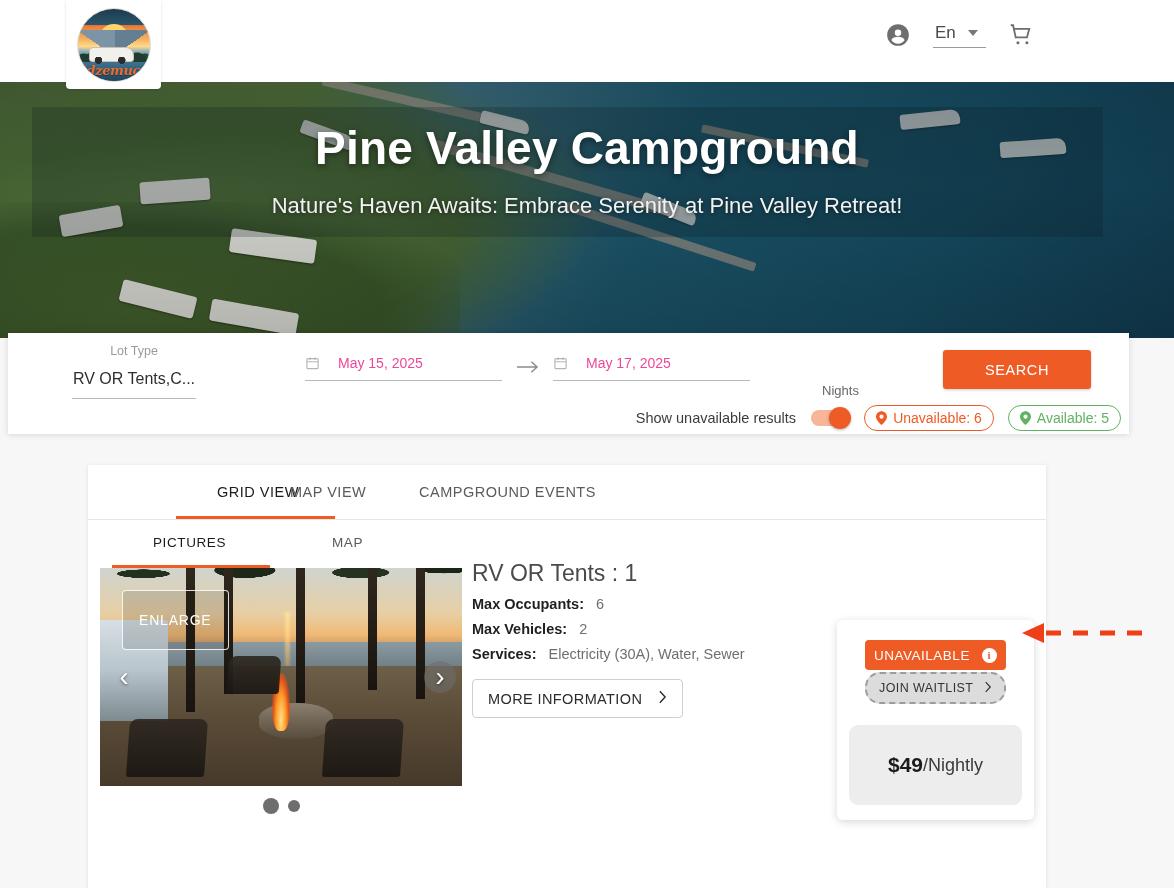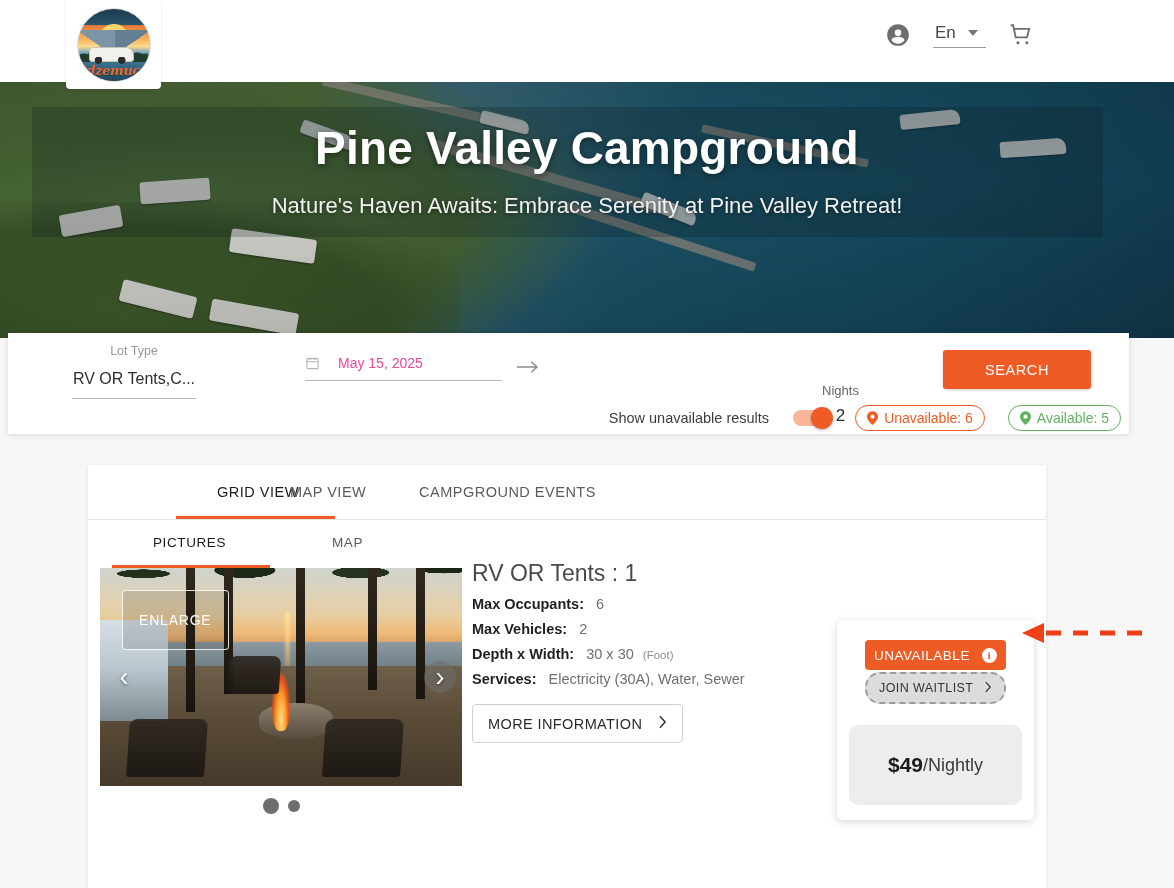--- a/index.html
+++ b/index.html
@@ -127,21 +127,21 @@
   .nights-label { font-size: 13px; color: #666; }
   .nights-value { margin-top: 8px; font-size: 17px; color: #2b2b2b; }
 
   .search-btn {
     position: absolute; left: 935px; top: 17px; width: 148px; height: 39px;
     background: #ef5b25; color: #fff; border: none; border-radius: 3px;
     font-family: inherit; font-size: 14.5px; letter-spacing: .6px; cursor: pointer;
     box-shadow: 0 1px 3px rgba(0,0,0,.2);
   }
 
-  .sb-bottom { position: absolute; right: 8px; top: 72px; display: flex; align-items: center; gap: 24px; }
+  .sb-bottom { position: absolute; right: 8px; top: 72px; display: flex; align-items: center; gap: 15px; }
   .show-unav { font-size: 14.5px; color: #3c3c3c; }
   .toggle { width: 38px; height: 16px; border-radius: 9px; background: #f7b698;
     position: relative; cursor: pointer; }
   .toggle-knob { position: absolute; right: -2px; top: -3px; width: 22px; height: 22px;
     border-radius: 50%; background: #ef5b25; box-shadow: 0 1px 3px rgba(0,0,0,.3); }
   .pill { display: flex; align-items: center; gap: 6px; height: 26px; padding: 0 11px;
     border-radius: 14px; font-size: 14px; cursor: pointer; }
   .pill.unavail { border: 1px solid #ef5b25; color: #ef5b25; }
   .pill.avail { border: 1px solid #62b263; color: #62b263; margin-left: -1px; }
 
@@ -343,20 +343,32 @@
         </div>
         <div class="date-line"></div>
       </div>
 
       <span class="arrow-between">
         <svg width="23" height="14" viewBox="0 0 24 14" fill="none" stroke="#8c8c8c" stroke-width="1.5">
             <path d="M1 7h21M16 1.5L22 7l-6 5.5"></path>
           </svg>
       </span>
 
+      <div class="date-field">
+        <div class="date-row">
+          <span class="cal-icon">
+            <svg width="15" height="16" viewBox="0 0 24 24" fill="none" stroke="#b5b5b5" stroke-width="1.8">
+                <rect x="3" y="5" width="18" height="16" rx="1.5"></rect>
+                <path d="M3 10h18M8 3v4M16 3v4"></path>
+              </svg>
+          </span>
+          <span class="date-text">May 17, 2025</span>
+        </div>
+        <div class="date-line"></div>
+      </div>
     </div>
 
     <div class="nights">
       <div class="nights-label">Nights</div>
       <div class="nights-value">2</div>
     </div>
 
     <button class="search-btn">SEARCH</button>
 
     <div class="sb-bottom">
@@ -430,25 +442,20 @@
 
         <div class="spec">
           <span class="spec-label">Max Occupants:</span>
           <span class="spec-val">6</span>
         </div>
         <div class="spec">
           <span class="spec-label">Max Vehicles:</span>
           <span class="spec-val">2</span>
         </div>
         <div class="spec">
-          <span class="spec-label">Depth x Width:</span>
-          <span class="spec-val">30 x 30</span>
-          <span class="spec-unit">(Foot)</span>
-        </div>
-        <div class="spec">
           <span class="spec-label">Services:</span>
           <span class="spec-val">Electricity (30A), Water, Sewer</span>
         </div>
 
         <div class="more-info">
           <span>MORE INFORMATION</span>
           <span>
             <svg width="9" height="14" viewBox="0 0 10 16" fill="none" stroke="#2b2b2b" stroke-width="1.6">
                 <path d="M2 1.5L8 8l-6 6.5"></path>
               </svg>

